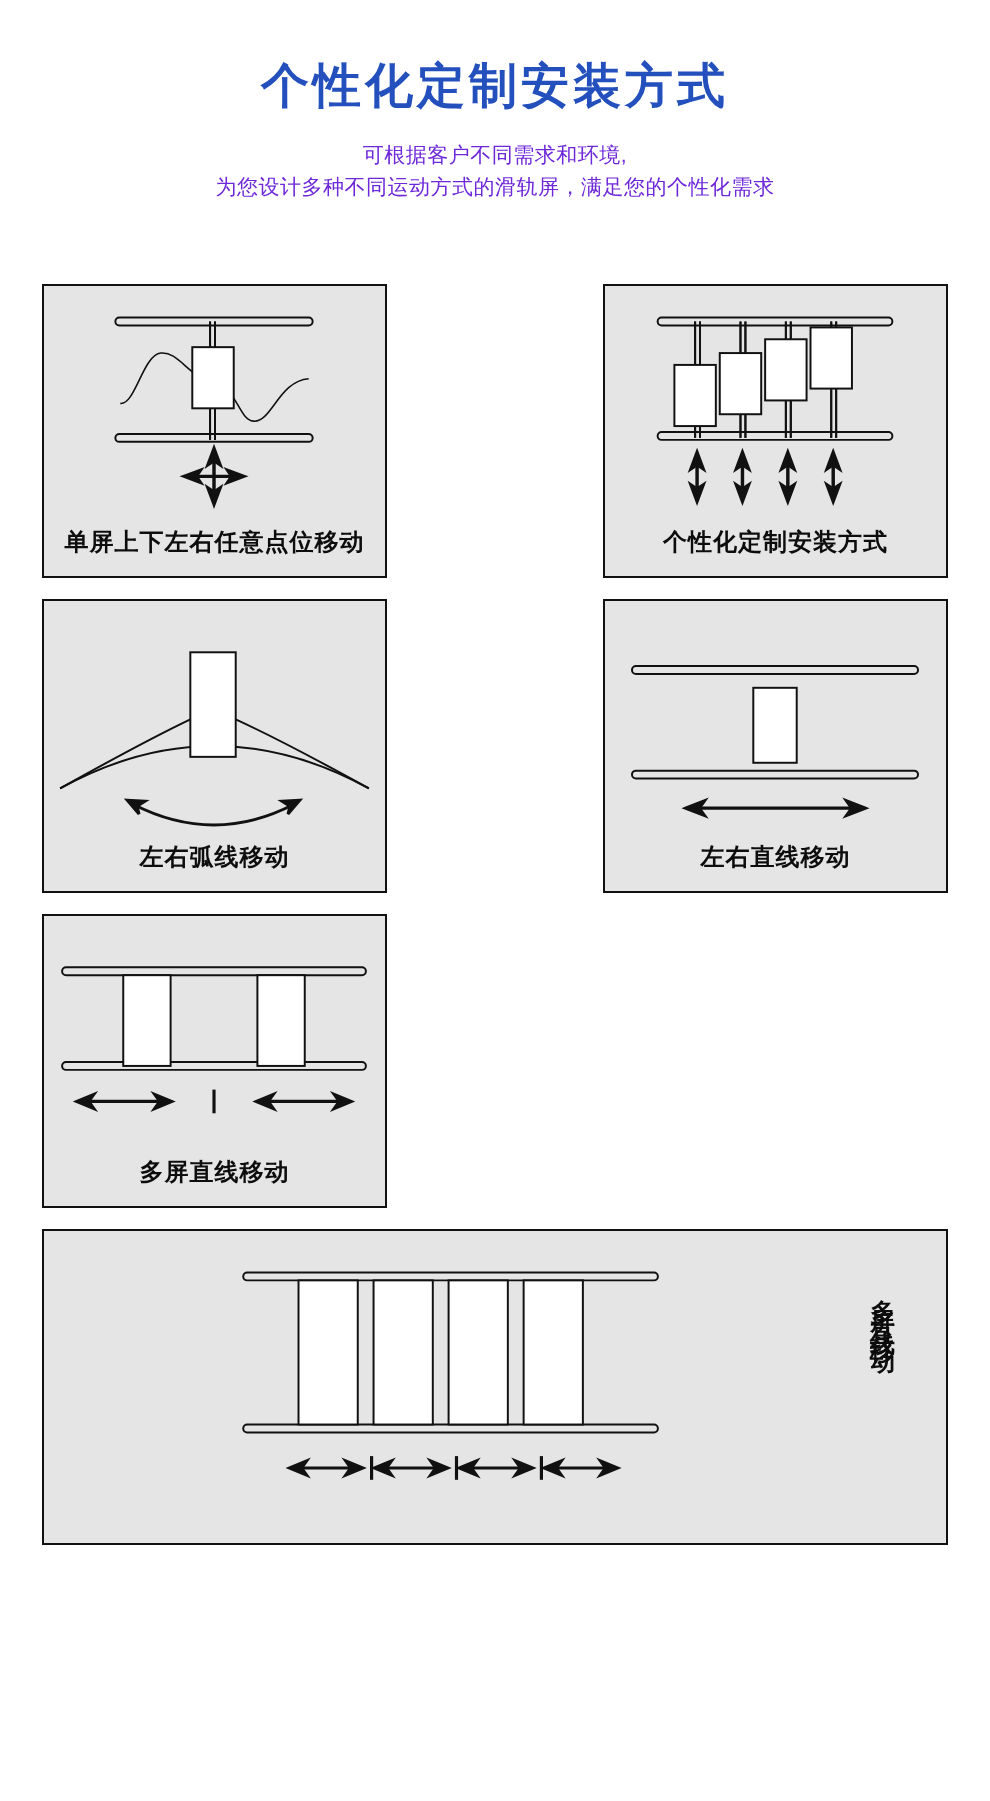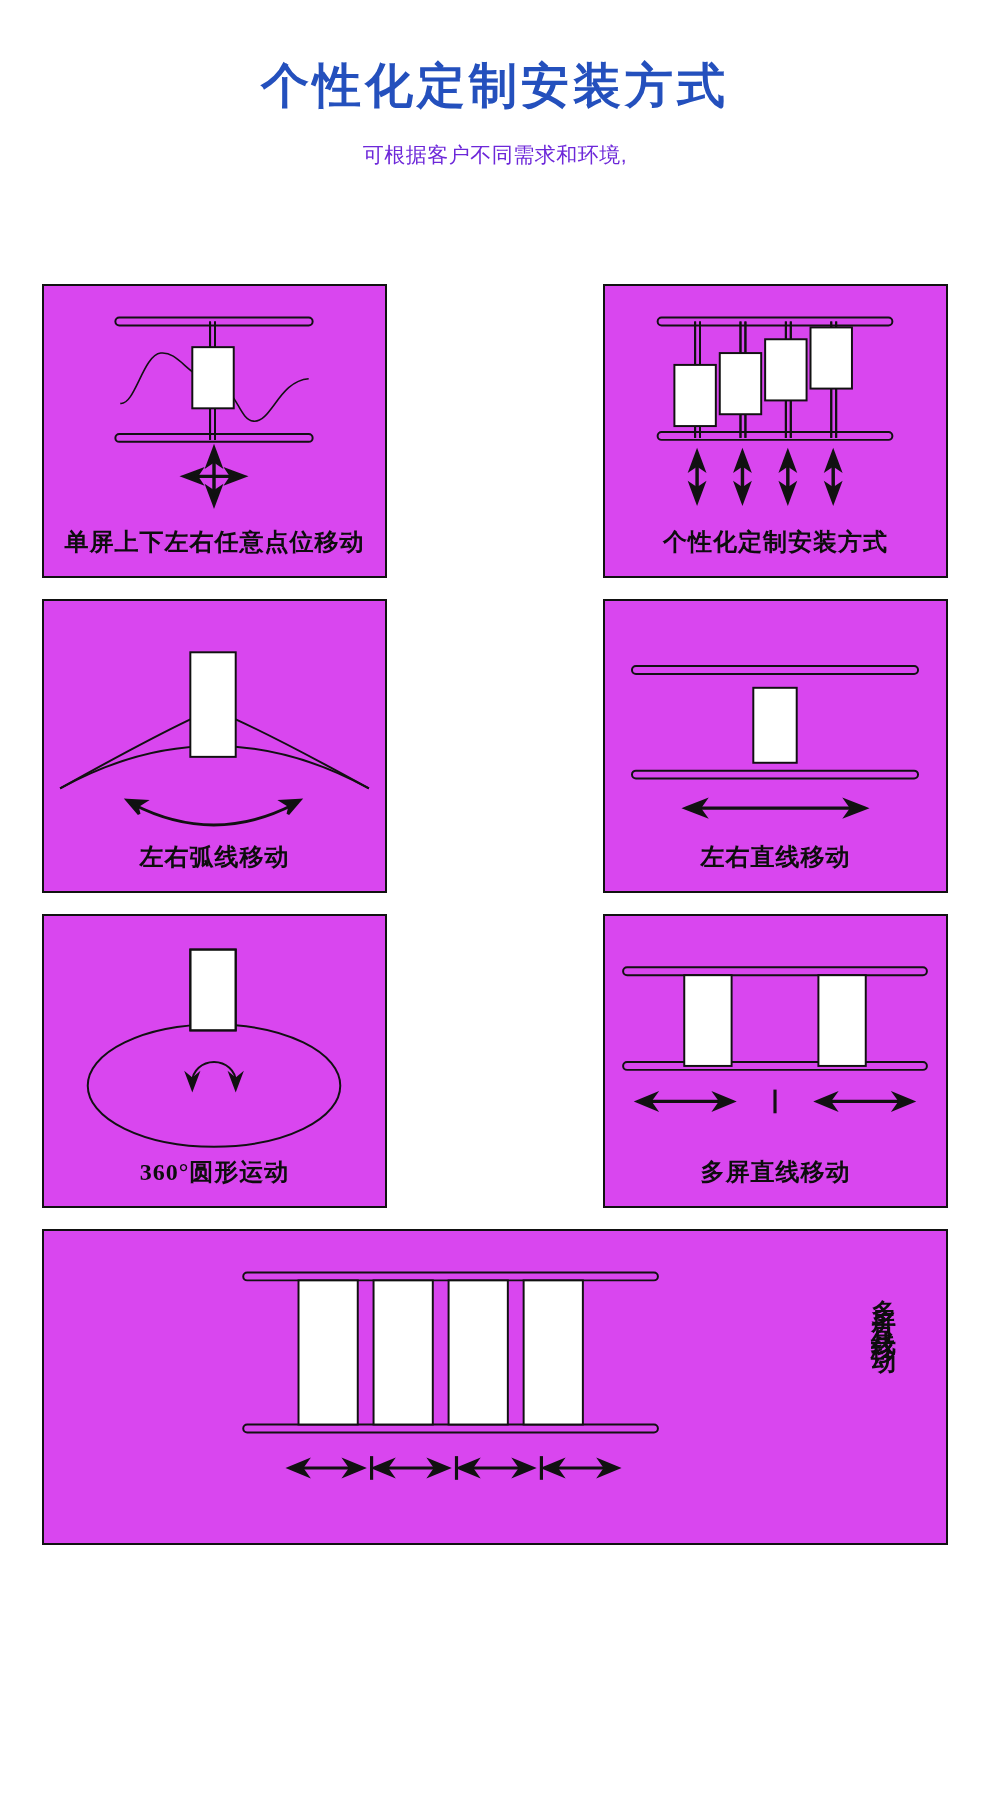--- a/index.html
+++ b/index.html
@@ -59,27 +59,26 @@
     top: 284px;
     width: 906px;
   }
   .row {
     display: flex;
     justify-content: space-between;
     margin-bottom: 21px;
   }
   .panel {
     border: 2px solid #111111;
-    background: #d946ef;
+    background: #e5e5e5;
     box-sizing: border-box;
     position: relative;
     width: 345px;
     height: 294px;
     overflow: hidden;
-    font-family: Liberation Serif, serif;
   }
   .panel.wide {
     width: 906px;
     height: 316px;
   }
   .panel-label {
     position: absolute;
     left: 0;
     right: 0;
     bottom: 18px;
@@ -112,20 +111,21 @@
 </style>
 </head>
 <body>
 
 <div class="page">
 
   <div class="header">
     <h1 class="main-title">个性化定制安装方式</h1>
     <div class="subtitle-block">
       <div class="subtitle-line">可根据客户不同需求和环境,</div>
+      <div class="subtitle-line">为您设计多种不同运动方式的滑轨屏，满足您的个性化需求</div>
     </div>
   </div>
 
   <div class="grid">
 
     <div class="row">
 
       <div class="panel">
         <svg class="svg-stage" viewBox="0 0 345 294">
           <g fill="none" stroke="#111" stroke-width="2">
@@ -253,40 +253,20 @@
             <polygon points="263,210 245,203 250,210 245,217"></polygon>
           </g>
         </svg>
         <div class="panel-label">左右直线移动</div>
       </div>
 
     </div>
 
     <div class="row">
 
-      <div class="panel">
-        <svg class="svg-stage" viewBox="0 0 345 294">
-          <g fill="none" stroke="#111" stroke-width="2">
-
-            <ellipse cx="172" cy="172" rx="128" ry="62"></ellipse>
-
-            <rect x="148" y="34" width="46" height="82" fill="#fff"></rect>
-
-            <rect x="150" y="36" width="42" height="78" fill="#fff" stroke="none"></rect>
-            <rect x="148" y="34" width="46" height="82" fill="none"></rect>
-          </g>
-
-          <g stroke="#111" stroke-width="2" fill="#111">
-            <path d="M150 168 A 22 20 0 1 1 194 168" fill="none"></path>
-            <polygon points="150,176 144,160 150,165 156,160"></polygon>
-            <polygon points="194,176 188,160 194,165 200,160"></polygon>
-          </g>
-        </svg>
-        <div class="panel-label">360°圆形运动</div>
-      </div>
 
       <div class="panel">
         <svg class="svg-stage" viewBox="0 0 345 294">
           <g fill="none" stroke="#111" stroke-width="2">
             <rect x="18" y="52" width="308" height="8" rx="4"></rect>
             <rect x="18" y="148" width="308" height="8" rx="4"></rect>
             <rect x="80" y="60" width="48" height="92" fill="#fff"></rect>
             <rect x="216" y="60" width="48" height="92" fill="#fff"></rect>
           </g>
           <g stroke="#111" stroke-width="3.2" fill="#111">

